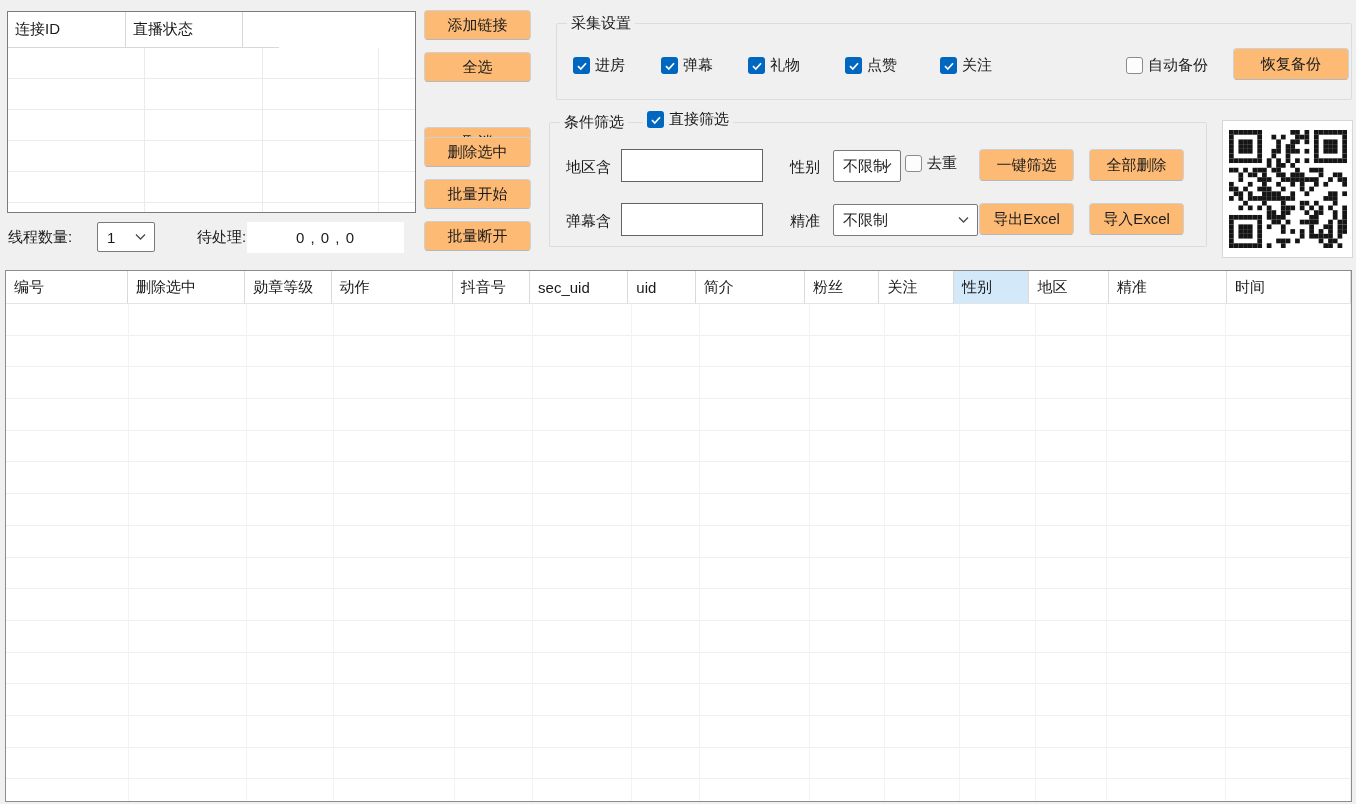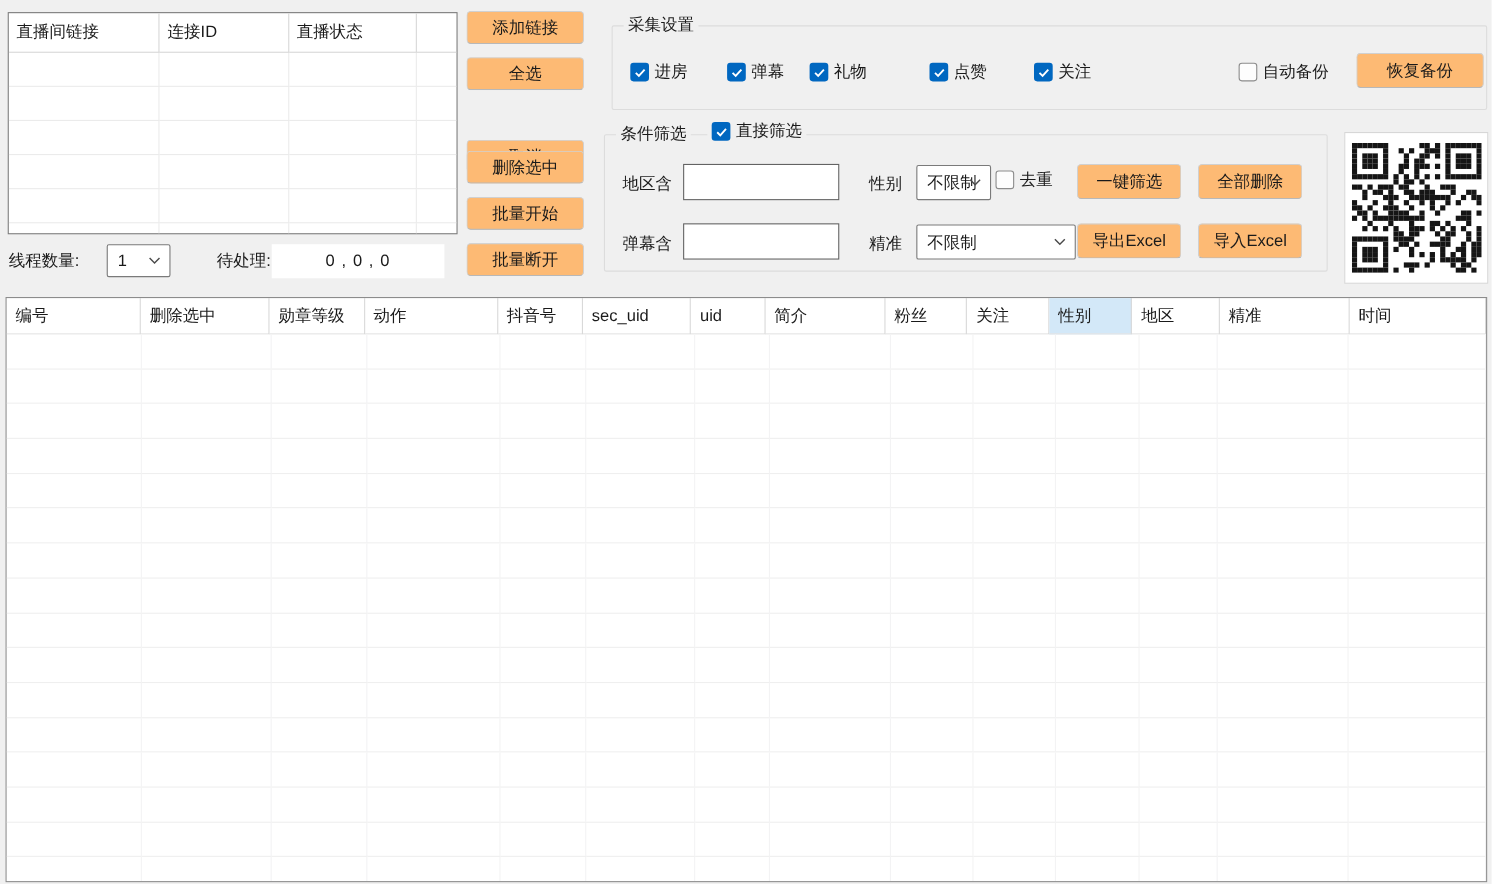--- a/index.html
+++ b/index.html
@@ -65,21 +65,20 @@
   .dt-header .hcell { border-right:1px solid #d9d9d9; border-bottom:1px solid #e4e4e4;
     display:flex; align-items:center; padding-left:8px; overflow:hidden; white-space:nowrap; }
   .dt-row { display:flex; height:31.7px; }
   .dt-row .cell { border-right:1px solid #f3f3f4; border-bottom:1px solid #efefef; }
 </style>
 </head>
 <body>
 
 <div class="abs link-table">
   <div class="lt-header" id="lt-header">
-      <div class="hcell" style="width: 138px;">直播间链接</div>
       <div class="hcell" style="width: 118px;">连接ID</div>
       <div class="hcell" style="width: 117px;">直播状态</div>
       <div class="hcell" style="width: 36px;"></div>
     </div>
   <div id="lt-body">
       <div class="lt-row">
         <div class="cell" style="width: 138px;"></div>
         <div class="cell" style="width: 118px;"></div>
         <div class="cell" style="width: 117px;"></div>
         <div class="cell" style="width: 36px;"></div>
@@ -143,21 +142,21 @@
         <span>进房</span>
       </div>
       <div class="cbrow" style="left: 104px; top: 32px;">
         <span class="cb on">
           <svg width="12" height="12" viewBox="0 0 12 12">
             <polyline points="2,6.2 4.8,9 10,3.2" fill="none" stroke="#fff" stroke-width="1.7"></polyline>
           </svg>
         </span>
         <span>弹幕</span>
       </div>
-      <div class="cbrow" style="left: 179px; top: 32px;">
+      <div class="cbrow" style="left: 191px; top: 32px;">
         <span class="cb on">
           <svg width="12" height="12" viewBox="0 0 12 12">
             <polyline points="2,6.2 4.8,9 10,3.2" fill="none" stroke="#fff" stroke-width="1.7"></polyline>
           </svg>
         </span>
         <span>礼物</span>
       </div>
       <div class="cbrow" style="left: 288px; top: 32px;">
         <span class="cb on">
           <svg width="12" height="12" viewBox="0 0 12 12">

